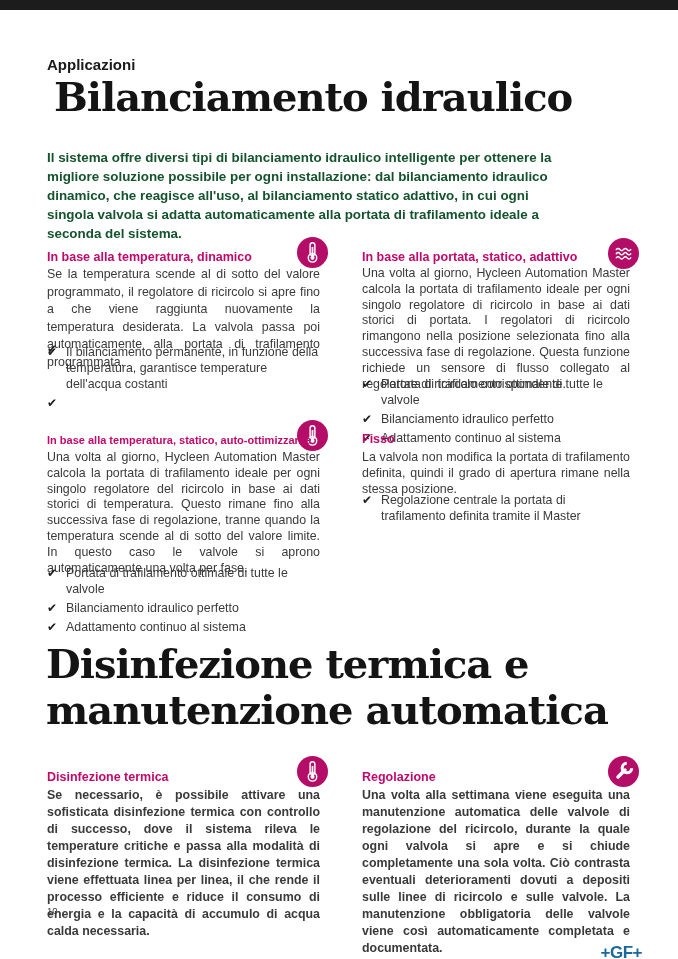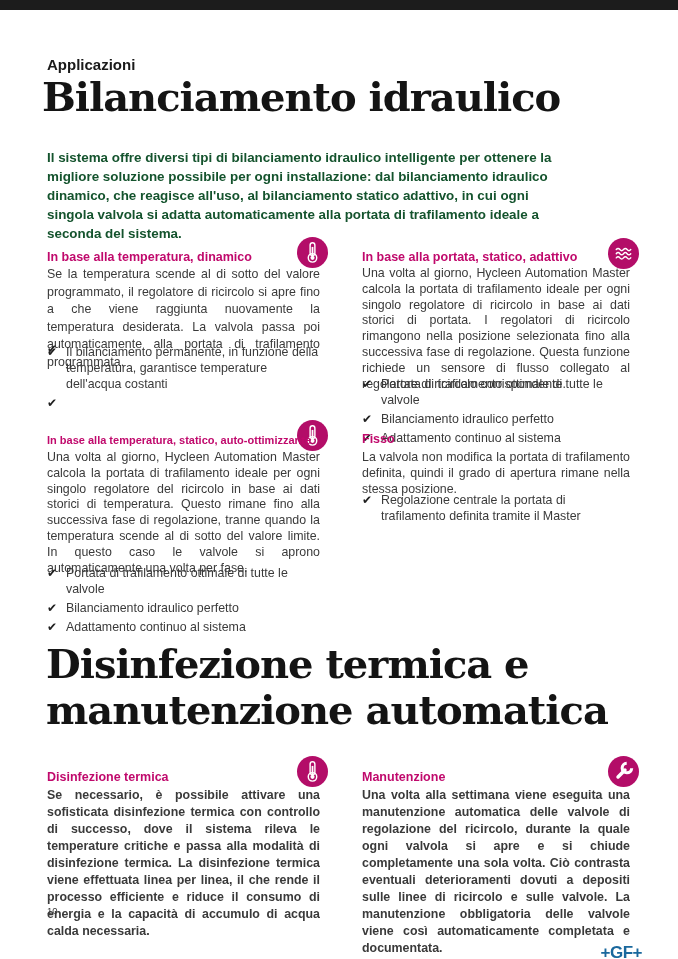--- a/index.html
+++ b/index.html
@@ -9,21 +9,21 @@
     font-family:"Liberation Sans", sans-serif;
     -webkit-font-smoothing:antialiased;
   }
   .abs{position:absolute;}
   .topbar{left:0;top:0;width:678px;height:10px;background:#1c1c1c;}
   .kicker{left:47px;top:56px;font-size:15px;font-weight:bold;color:#1a1a1a;}
   .big-title{
     font-family:"DejaVu Serif", serif;font-weight:700;color:#141414;
     font-size:40px;line-height:46px;letter-spacing:-1px;white-space:nowrap;
   }
-  .title1{left:42px;top:74px;}
+  .title1{left:54px;top:74px;}
   .title2{left:46px;top:641px;}
   .intro{
     left:47px;top:148px;width:530px;
     font-size:13.4px;line-height:19px;font-weight:bold;color:#14532d;
   }
   .col-l{left:47px;width:273px;}
   .col-r{left:362px;width:268px;}
   .h-mag{font-size:12.5px;font-weight:bold;color:var(--accent);white-space:nowrap;}
   .h-small{font-size:11px;}
   .body-txt{font-size:12.4px;line-height:15.8px;color:#3a3a3a;text-align:justify;}
@@ -122,17 +122,17 @@
 
 <div class="abs icon-circle" style="left:608px;top:756px;">
   <svg width="31" height="31" viewBox="0 0 30 30">
     <circle cx="15" cy="15" r="15" fill="var(--circle)"></circle>
     <g transform="rotate(45 15 15)">
       <line x1="15" y1="13" x2="15" y2="22.5" stroke="#fff" stroke-width="3.4" stroke-linecap="round"></line>
       <path d="M11.6 7.2 A 4.6 4.6 0 1 0 18.4 7.2" fill="none" stroke="#fff" stroke-width="3"></path>
     </g>
   </svg>
 </div>
-<div class="abs col-r h-mag" style="top:770px;">Manutenzione</div>
+<div class="abs col-r h-mag" style="top:770px;">Regolazione</div>
 <div class="abs col-r body-txt lh-sm" style="top:787px;">Una volta alla settimana viene eseguita una manutenzione automatica delle valvole di regolazione del ricircolo, durante la quale ogni valvola si apre e si chiude completamente una sola volta. Ciò contrasta eventuali deterioramenti dovuti a depositi sulle linee di ricircolo e sulle valvole. La manutenzione obbligatoria delle valvole viene così automaticamente completata e documentata.</div>
 
 <div class="abs pageno">10</div>
 <div class="abs gf-logo">+GF+</div>
 
 </body></html>

